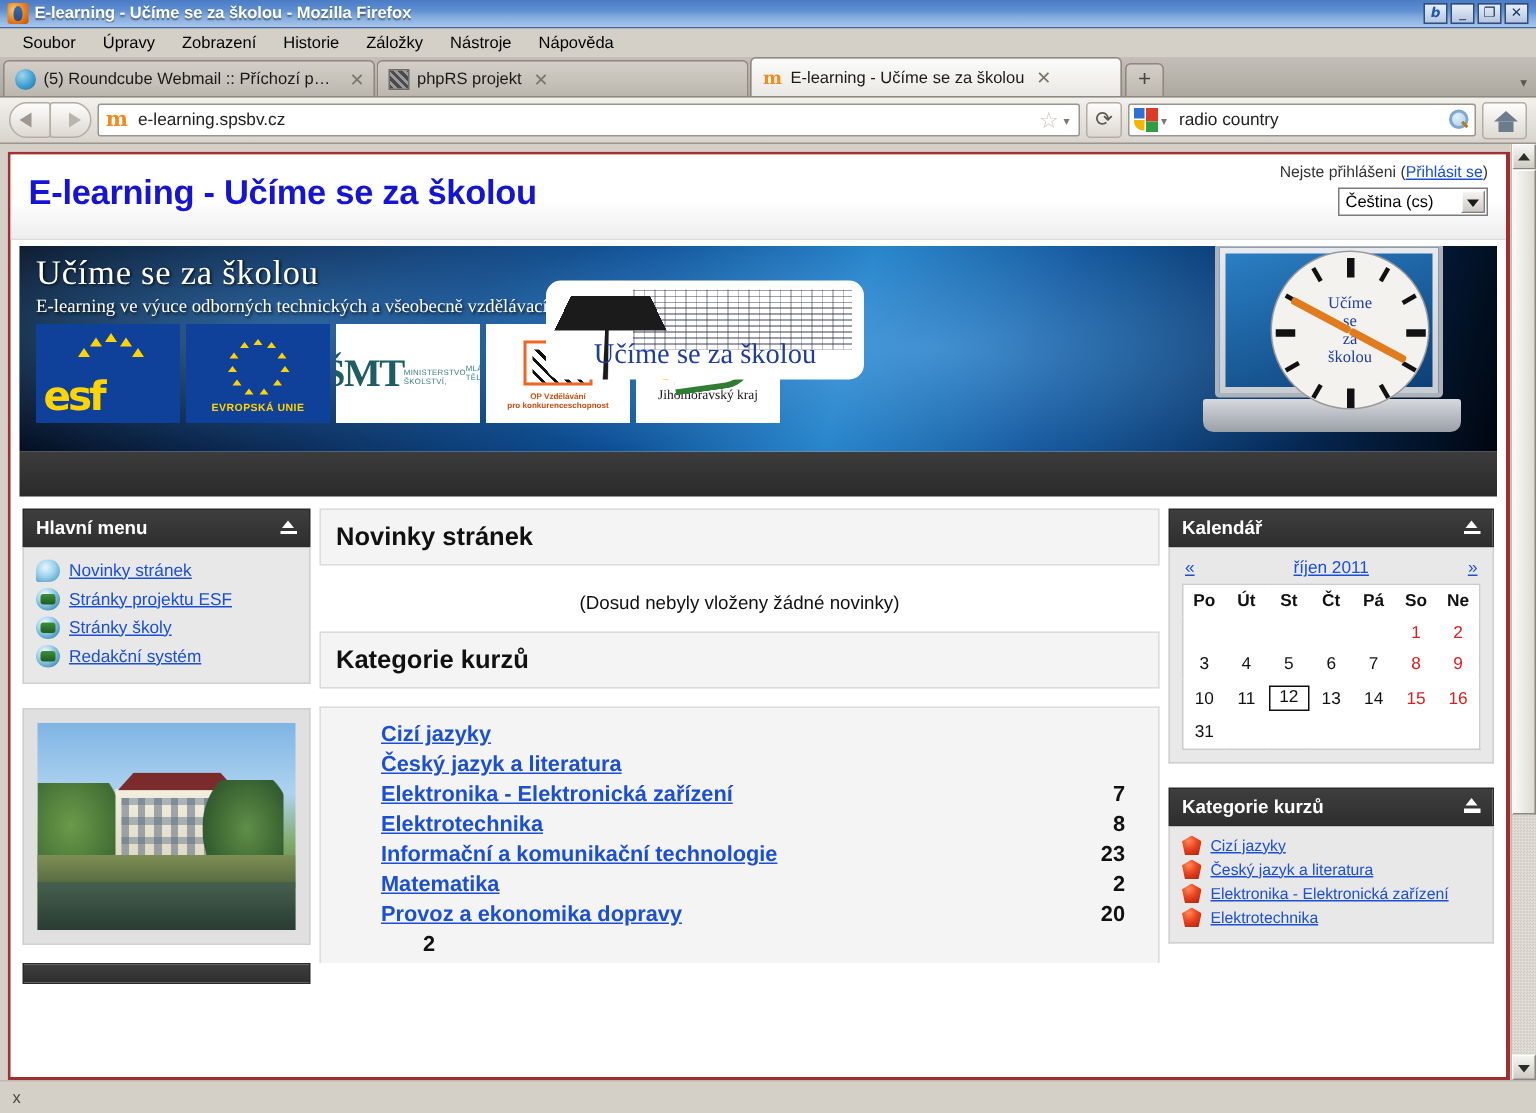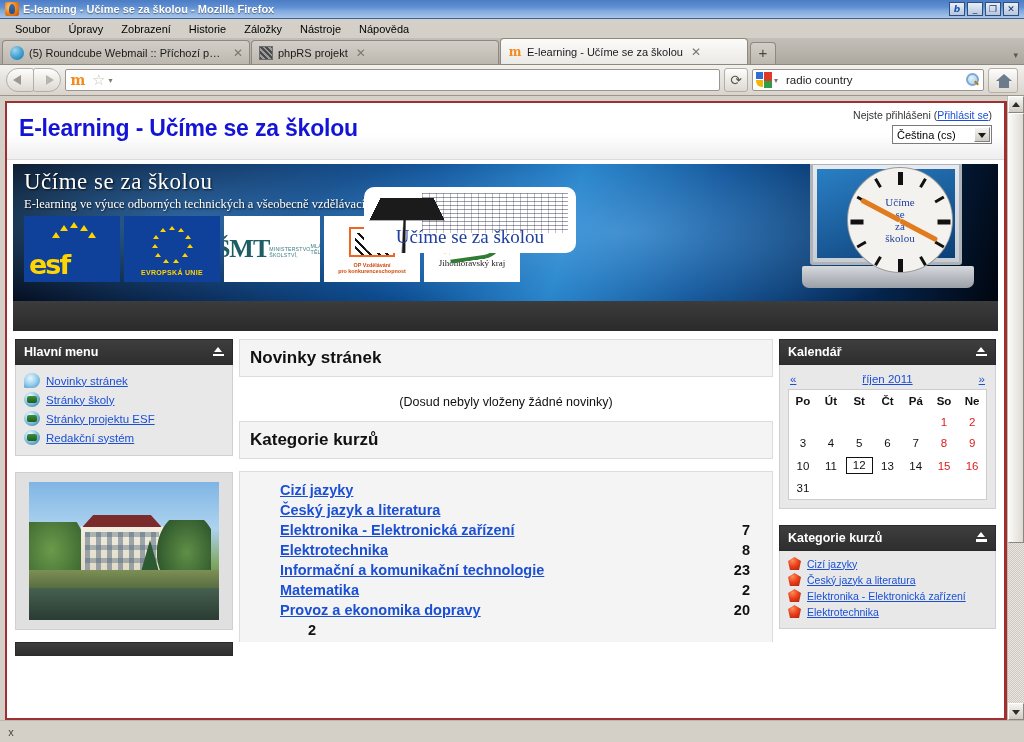--- a/index.html
+++ b/index.html
@@ -390,21 +390,21 @@
   .hand.m { width:44px; background:#e07b1e; transform: rotate(208deg); margin-top:-2.5px; }
   .hand.s { width:40px; height:1.5px; background:#d01a1a; transform: rotate(205deg); margin-top:-0.7px; }
 
   .banner-foot {
     height: 30px; margin: 0 6px;
     background: linear-gradient(to bottom,#3c3c3c,#2a2a2a);
   }
 
   
   .cols { display: flex; gap: 6px; padding: 8px 8px 0 8px; align-items: flex-start; }
-  .col-left  { width: 218px; flex: none; }
+  .col-left  { width: 192px; flex: none; }
   .col-mid   { flex: 1; }
   .col-right { width: 217px; flex: none; }
 
   .block { margin-bottom: 16px; }
   .block-head {
     background: linear-gradient(to bottom,#3e3e3e,#2e2e2e);
     color: #fff; font-size: 12.5px; font-weight: bold;
     padding: 5px 8px; display: flex; align-items: center;
     border: 1px solid #2a2a2a;
   }
@@ -589,20 +589,21 @@
 
   <div class="navbar">
     <div class="navbtn back">
         <span class="arrow l"></span>
       </div>
     <div class="navbtn fwd">
         <span class="arrow r"></span>
       </div>
     <div class="urlbar">
       <span class="url-fav"></span>
+      <span class="url-text">e-learning.spsbv.cz</span>
       <span class="star">☆</span>
       <span class="caret">▾</span>
     </div>
     <div class="reloadbtn">⟳</div>
     <div class="searchbar">
       <span class="g-icon">
         <i class="g-b"></i>
           <i class="g-r"></i>
           <i class="g-y"></i>
           <i class="g-g"></i>
@@ -722,25 +723,25 @@
                 <span class="t">Hlavní menu</span>
                 <span class="dockicon"></span>
               </div>
               <div class="block-body">
                 <div class="mitem">
                   <span class="ico-news"></span>
                   <a href="#">Novinky stránek</a>
                 </div>
                 <div class="mitem">
                   <span class="ico-link"></span>
-                  <a href="#">Stránky školy</a>
+                  <a href="#">Stránky projektu ESF</a>
                 </div>
                 <div class="mitem">
                   <span class="ico-link"></span>
-                  <a href="#">Stránky projektu ESF</a>
+                  <a href="#">Stránky školy</a>
                 </div>
                 <div class="mitem">
                   <span class="ico-link"></span>
                   <a href="#">Redakční systém</a>
                 </div>
               </div>
             </div>
 
             <div class="imgblock">
               <div class="schoolphoto">

